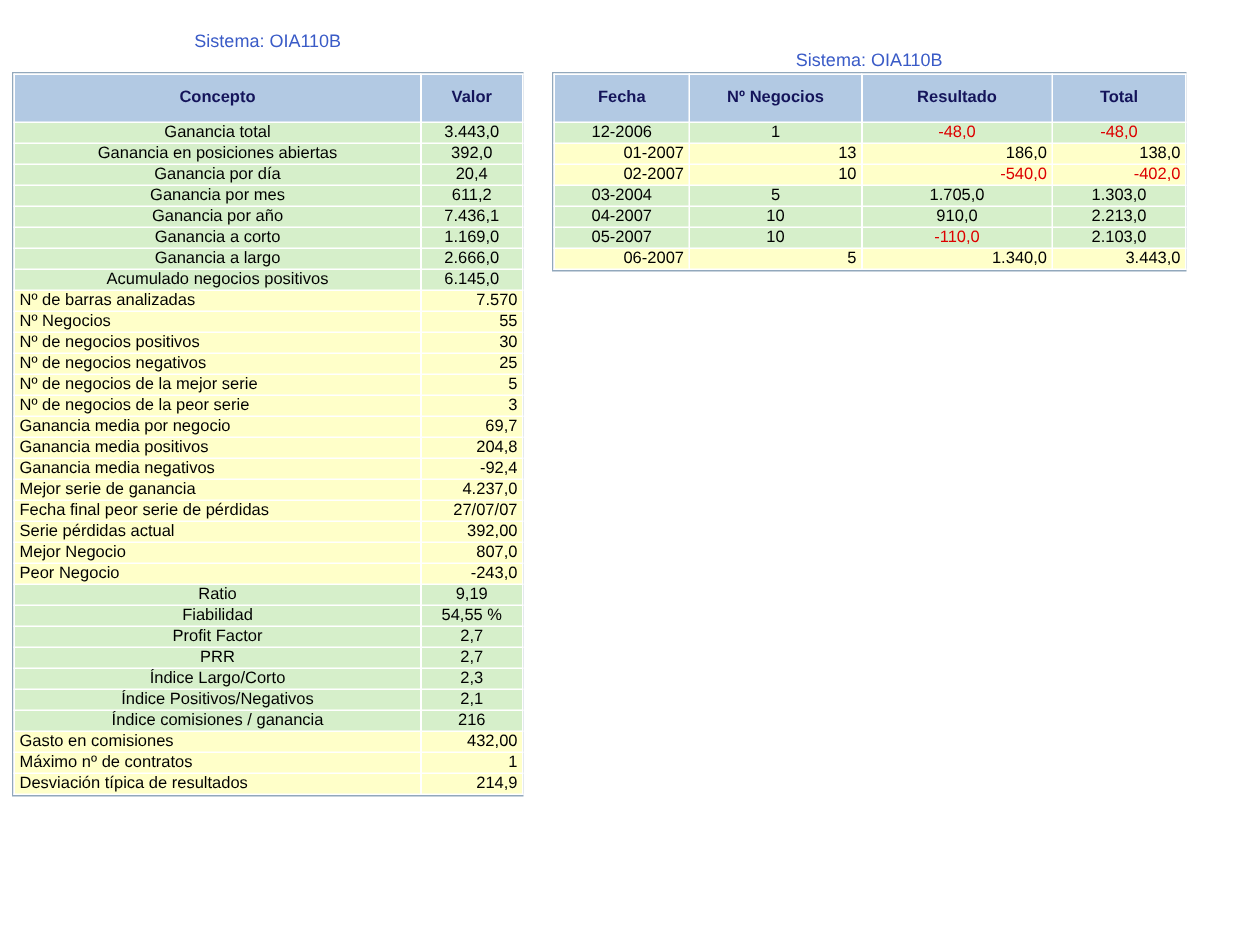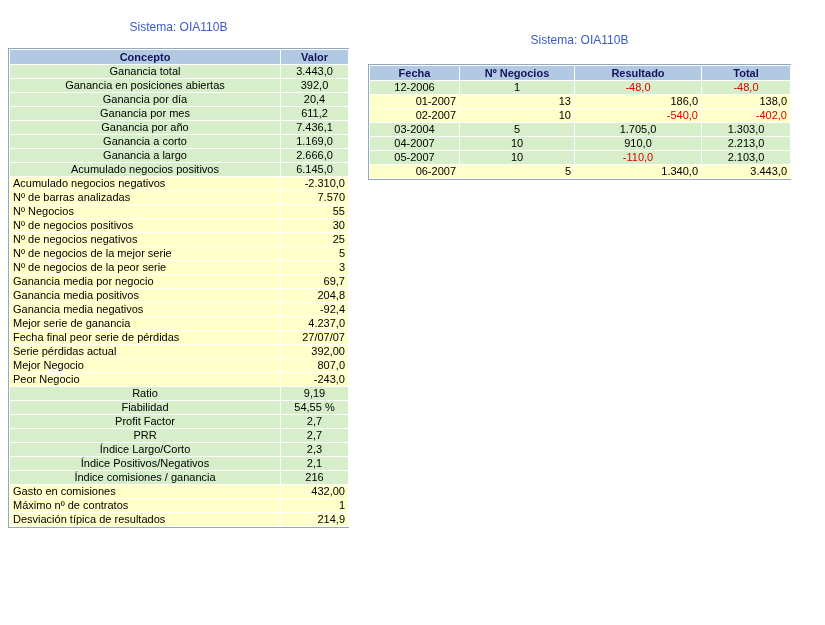--- a/index.html
+++ b/index.html
@@ -25,42 +25,42 @@
   .sys-title {
     text-align: center;
     font-size: 12px;
     line-height: 14px;
     color: var(--title-text);
     white-space: nowrap;
   }
   #left-panel  .sys-title { margin-top: 4px; }
   #left-panel  .tablewrap { margin-top: 14px; }
   #right-panel .sys-title { margin-top: 17px; }
-  #right-panel .tablewrap { margin-top: 17px; }
+  #right-panel .tablewrap { margin-top: 1px; }
   .tablewrap { border: 1px solid var(--table-border); background: #fff; }
   table {
     border-collapse: collapse;
     table-layout: fixed;
     width: 100%;
     font-size: 11px;
   }
   th, td {
     border: 1px solid #ffffff;
     padding: 0 3px;
     height: 14px;
     line-height: 13px;
     white-space: nowrap;
     overflow: hidden;
   }
   th {
     background: var(--header-bg);
     color: var(--header-text);
     font-weight: bold;
     text-align: center;
-    height: 15px;
+    height: 32px;
   }
   td.concept { text-align: left; color: #000; }
   td.num     { text-align: right; color: #000; }
   tr.row-green  td { background: var(--row-green); text-align: center; }
   tr.row-yellow td { background: var(--row-yellow); }
   td.neg { color: var(--negative); }
 </style>
 </head>
 <body>
 
@@ -108,24 +108,20 @@
               <td class="concept">Ganancia a corto</td>
               <td class="num">1.169,0</td>
             </tr>
             <tr class="row-green">
               <td class="concept">Ganancia a largo</td>
               <td class="num">2.666,0</td>
             </tr>
             <tr class="row-green">
               <td class="concept">Acumulado negocios positivos</td>
               <td class="num">6.145,0</td>
-            </tr>
-            <tr class="row-yellow">
-              <td class="concept">Acumulado negocios negativos</td>
-              <td class="num">-2.310,0</td>
             </tr>
             <tr class="row-yellow">
               <td class="concept">Nº de barras analizadas</td>
               <td class="num">7.570</td>
             </tr>
             <tr class="row-yellow">
               <td class="concept">Nº Negocios</td>
               <td class="num">55</td>
             </tr>
             <tr class="row-yellow">

